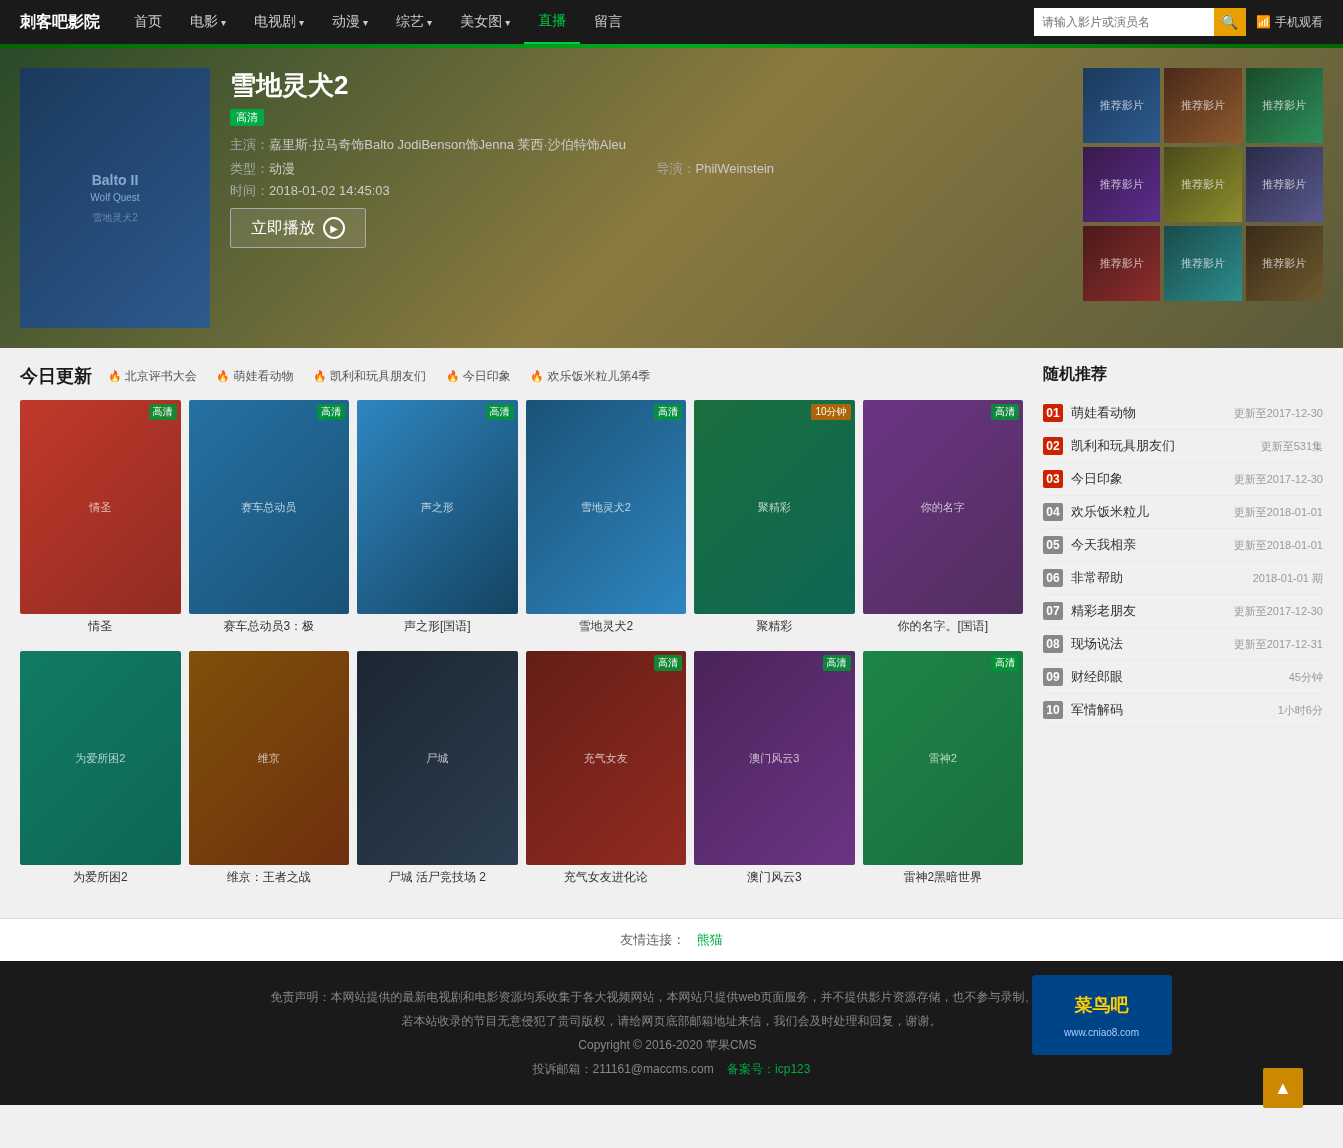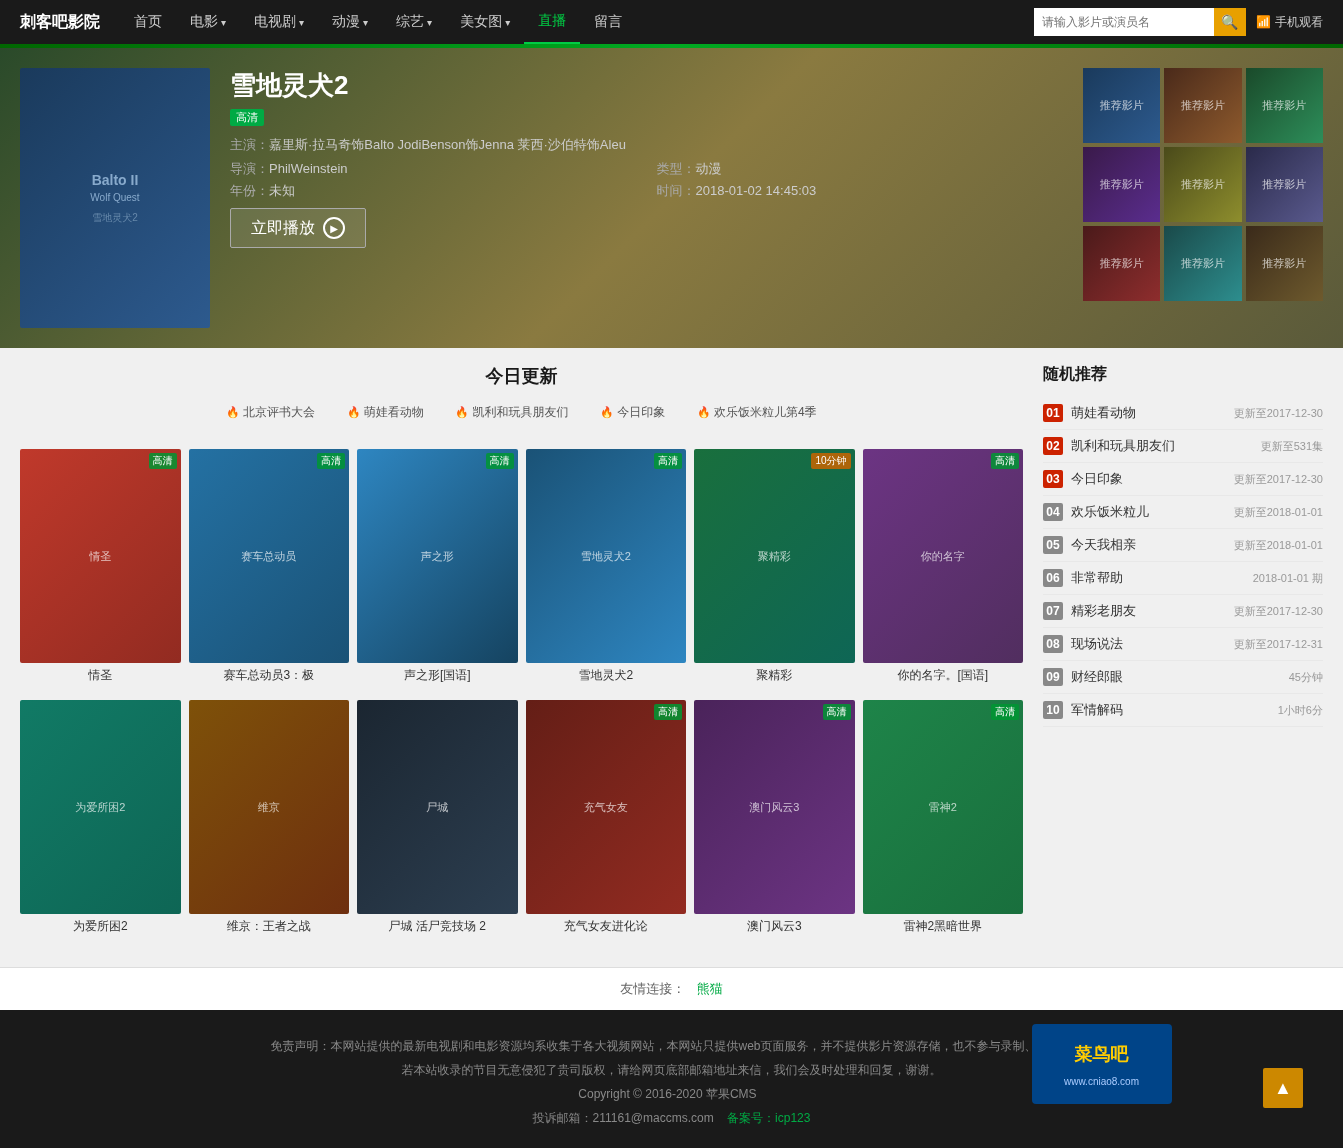--- a/index.html
+++ b/index.html
@@ -38,23 +38,23 @@
     .thumb7 { background: linear-gradient(135deg, #4a1a1a, #8e2d2d); }
     .thumb8 { background: linear-gradient(135deg, #1a4a4a, #2d8e8e); }
     .thumb9 { background: linear-gradient(135deg, #3a2a1a, #6e5a2d); }
 
     
     .main-content { display: flex; gap: 0; padding: 16px 20px; background: #f0f0f0; }
     .left-section { flex: 1; }
     .right-section { width: 280px; margin-left: 20px; }
 
     
-    .section-header { display: flex; align-items: center; gap: 16px; margin-bottom: 28px; flex-direction: column; }
+    .section-header { display: flex; align-items: center; gap: 16px; margin-bottom: 12px; }
     .section-title { font-size: 18px; font-weight: bold; color: #1a1a1a; }
-    .section-links { display: flex; gap: 32px; }
+    .section-links { display: flex; gap: 20px; }
     .section-link { color: #555; font-size: 12px; cursor: pointer; display: flex; align-items: center; gap: 3px; }
     .section-link::before { content: "🔥"; font-size: 11px; }
 
     .movie-grid { display: grid; grid-template-columns: repeat(6, 1fr); gap: 8px; margin-bottom: 16px; }
     .movie-card { cursor: pointer; }
     .movie-thumb { width: 100%; aspect-ratio: 3/4; background: #555; position: relative; overflow: hidden; border-radius: 2px; }
     .movie-badge { position: absolute; top: 4px; right: 4px; background: rgba(0,150,50,0.85); color: #fff; font-size: 10px; padding: 1px 4px; border-radius: 2px; }
     .movie-badge.orange { background: rgba(200,100,0,0.85); }
     .movie-title { font-size: 12px; color: #333; margin-top: 4px; text-align: center; white-space: nowrap; overflow: hidden; text-overflow: ellipsis; }
 
@@ -131,27 +131,24 @@
   </div>
 
   <div class="hero-info">
     <div class="hero-title">雪地灵犬2</div>
     <div class="hero-badge">高清</div>
     <div style="font-size:13px;color:#ccc;margin-bottom:6px;">
       <span style="color:#aaa;">主演：</span><span>嘉里斯·拉马奇饰Balto JodiBenson饰Jenna 莱西·沙伯特饰Aleu</span>
     </div>
     <div style="display:grid;grid-template-columns:1fr 1fr;gap:4px 20px;margin-bottom:8px;">
       <div style="font-size:13px;color:#ccc;">
+        <span style="color:#aaa;">类型：</span><span>动漫</span>
+      </div>
+      <div style="font-size:13px;color:#ccc;">
         <span style="color:#aaa;">导演：</span><span>PhilWeinstein</span>
-      </div>
-      <div style="font-size:13px;color:#ccc;">
-        <span style="color:#aaa;">类型：</span><span>动漫</span>
-      </div>
-      <div style="font-size:13px;color:#ccc;">
-        <span style="color:#aaa;">年份：</span><span>未知</span>
       </div>
       <div style="font-size:13px;color:#ccc;">
         <span style="color:#aaa;">时间：</span><span>2018-01-02 14:45:03</span>
       </div>
     </div>
     <div class="hero-play-btn">
       <span>立即播放</span>
       <span class="play-icon">▶</span>
     </div>
   </div>

